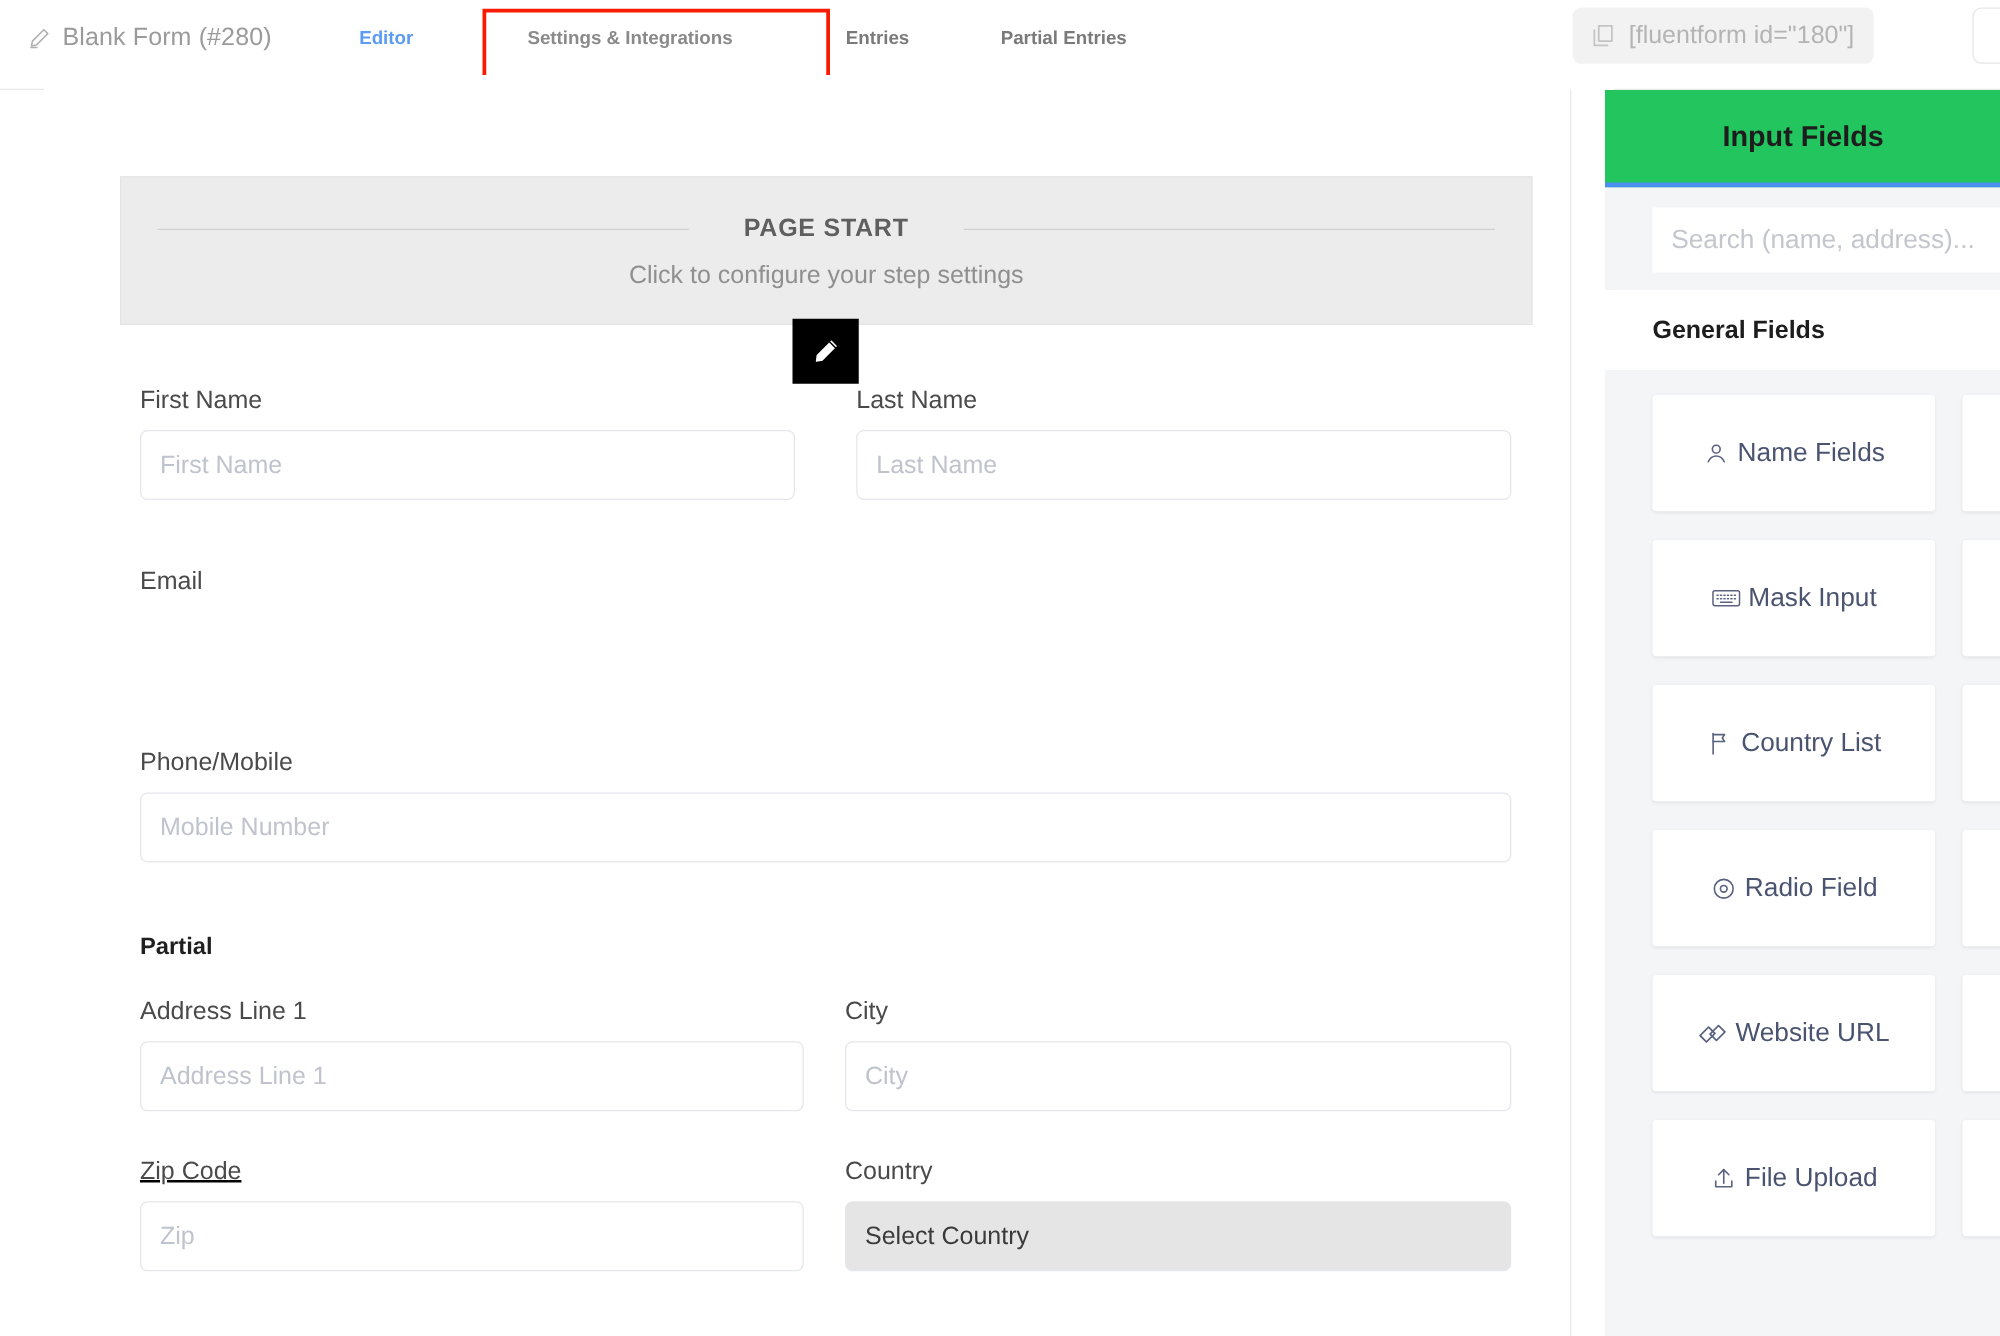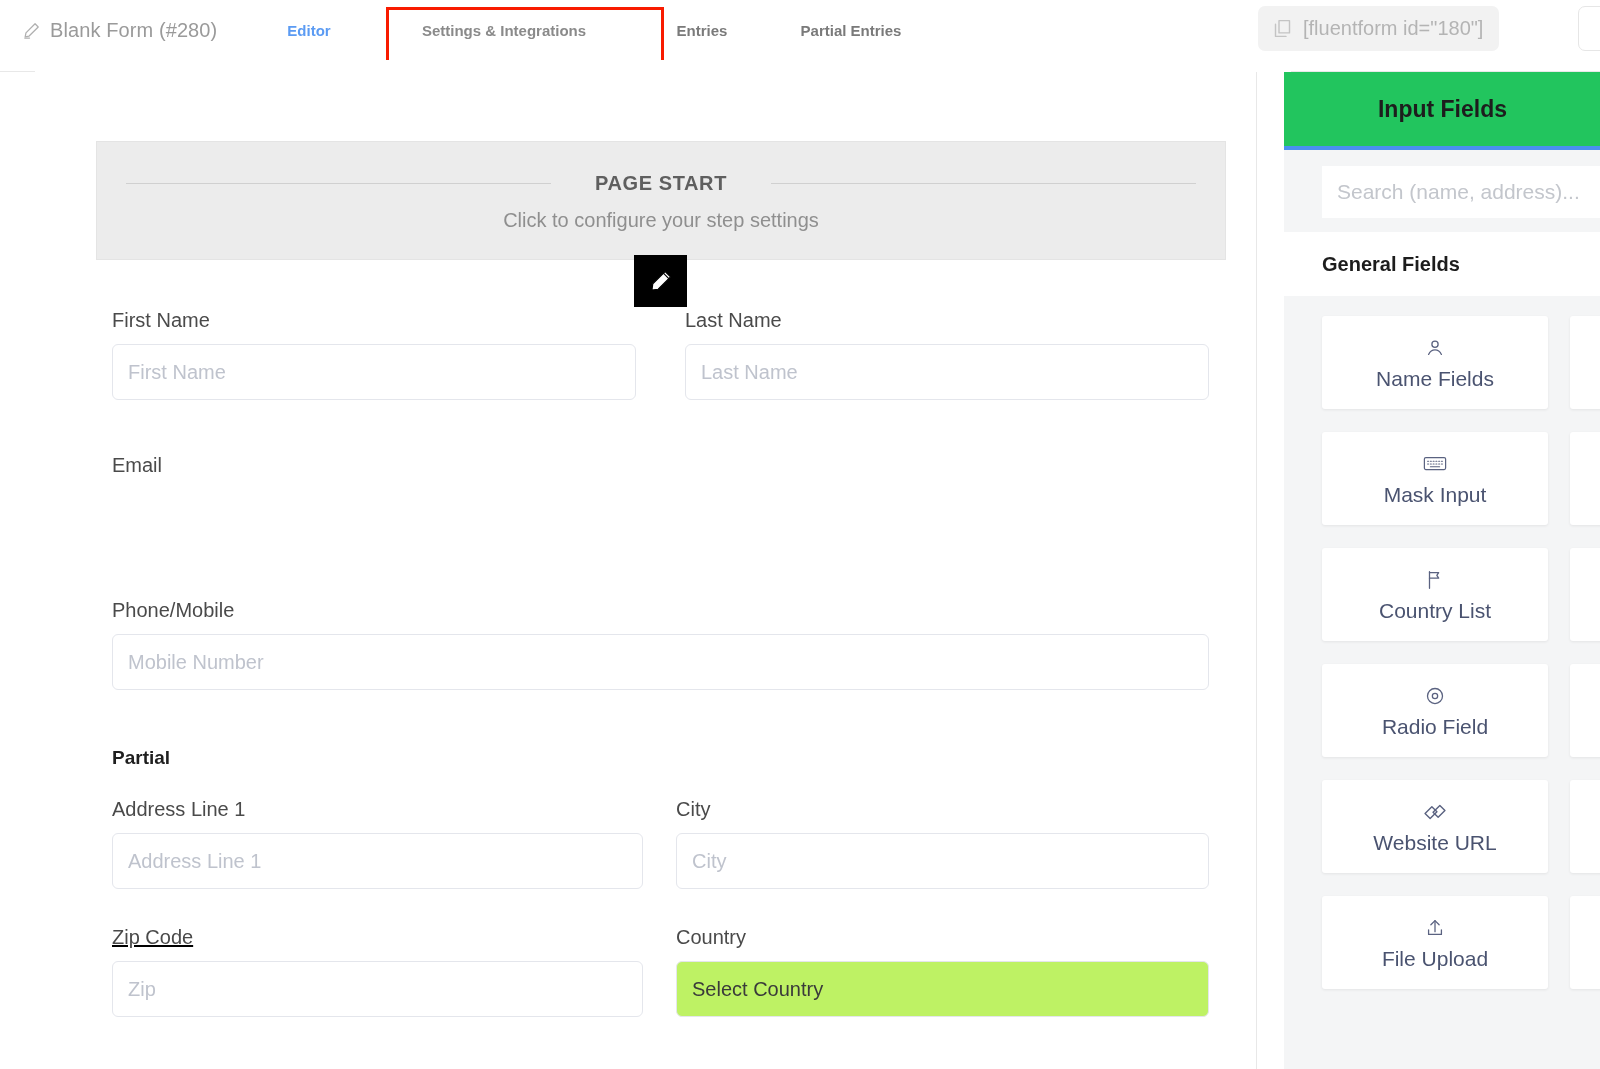--- a/index.html
+++ b/index.html
@@ -91,21 +91,21 @@
   .flabel { font-size: 20px; color: #4a4a4a; display: block; margin-bottom: 12px; }
   .finput {
     width: 100%; height: 56px; border: 1px solid #e4e6ec; border-radius: 6px;
     background: #ffffff; font-size: 20px; color: #303030;
     padding: 0 15px; font-family: "Liberation Sans", sans-serif;
     outline: none;
   }
   .finput::placeholder { color: #bfc3cd; }
   .fselect {
     width: 100%; height: 56px; border: 1px solid #e4e6ec; border-radius: 6px;
-    background: #bef264; font-size: 20px; color: #3a3a3a;
+    background: #e5e5e5; font-size: 20px; color: #3a3a3a;
     padding: 0 15px; display: flex; align-items: center;
   }
   .section-head { font-size: 19px; font-weight: bold; color: #1f1f1f; }
 
   
   .sidebar {
     position: absolute; top: 72px; left: 1256px; width: 344px; height: 997px;
     background: #ffffff; border-left: 1px solid #e8e8e8;
   }
   .sb-inner { position: absolute; left: 27px; top: 0; width: 317px; height: 997px; background: #f4f5f6; }
@@ -126,21 +126,21 @@
     font-size: 20px; font-weight: bold; color: #1d1d1d;
   }
   .sb-grid {
     padding: 20px 0 0 38px; background: #f4f5f6;
     display: grid; grid-template-columns: 226px 226px; gap: 23px 22px;
     height: 760px; align-content: start;
   }
   .sb-card {
     background: #ffffff; border-radius: 3px; height: 93px;
     box-shadow: 0 1px 3px rgba(0,0,0,.07);
-    display: flex; flex-direction: column; align-items: center; justify-content: center;
+    display: flex; align-items: center; justify-content: center;
     gap: 6px; cursor: pointer;
   }
   .sb-card-icon { height: 26px; display: flex; align-items: center; justify-content: center; color: #5a6280; }
   .sb-card-icon svg { display: block; }
   .sb-card-label { font-size: 21px; color: #4a5370; }
   .sb-card.ghost .sb-card-icon, .sb-card.ghost .sb-card-label { visibility: hidden; }
 </style>
 </head>
 <body>
 

